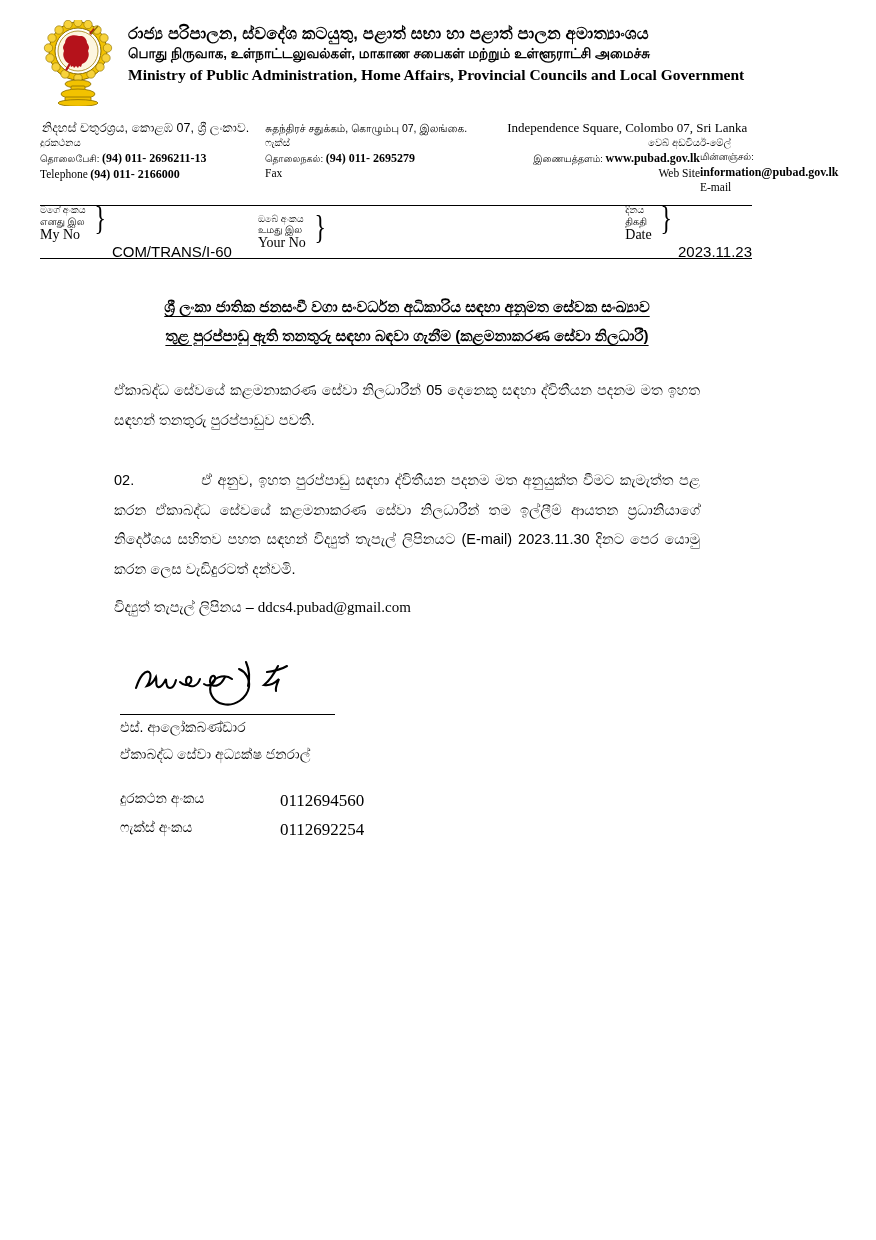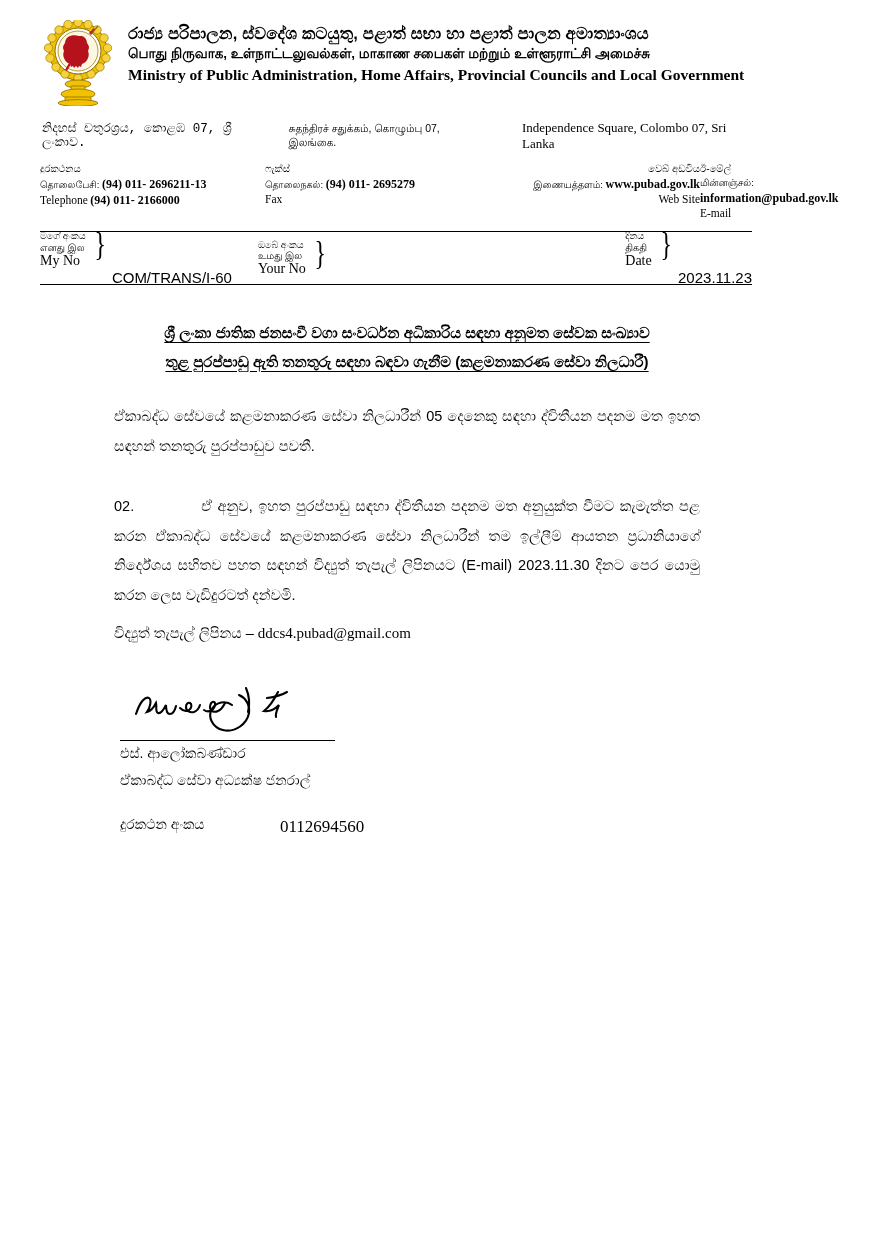--- a/index.html
+++ b/index.html
@@ -68,27 +68,27 @@
   }
 
   
   .addr-row {
     margin-top: 16px;
     display: flex;
     align-items: baseline;
     font-size: 12.5px;
     padding-left: 2px;
   }
-  .addr-si { font-family: Liberation Mono, monospace; font-size: 12.5px; }
+  .addr-si { font-family: Liberation Sans, sans-serif; font-size: 12.5px; }
   .addr-ta { font-family: "Liberation Sans", sans-serif; font-size: 10.5px; margin-left: 16px; }
   .addr-en { font-family: "Liberation Serif", serif; font-size: 13px; margin-left: 40px; }
 
   
   .contact {
-    margin-top: 10px;
+    margin-top: 0;
     position: relative;
     padding-bottom: 4px;
   }
   .contact-grid {
     display: grid;
     grid-template-columns: 225px 180px 255px auto;
     font-size: 10.5px;
   }
   .c-cell { line-height: 1.35; }
   .c-si-label { font-family: "Liberation Sans", sans-serif; font-size: 10px; }
@@ -399,16 +399,20 @@
 
     <div class="sig-rule"></div>
     <div class="sig-name">එස්. ආලෝකබණ්ඩාර</div>
     <div class="sig-post">ඒකාබද්ධ සේවා අධ්‍යක්ෂ ජනරාල්</div>
 
     <div class="contact-tail">
       <div class="ct-row">
         <span class="ct-label">දුරකථන අංකය</span>
         <span class="ct-val">0112694560</span>
       </div>
+      <div class="ct-row">
+        <span class="ct-label">ෆැක්ස් අංකය</span>
+        <span class="ct-val">0112692254</span>
+      </div>
     </div>
   </div>
 
 </div>
 
 </body></html>

